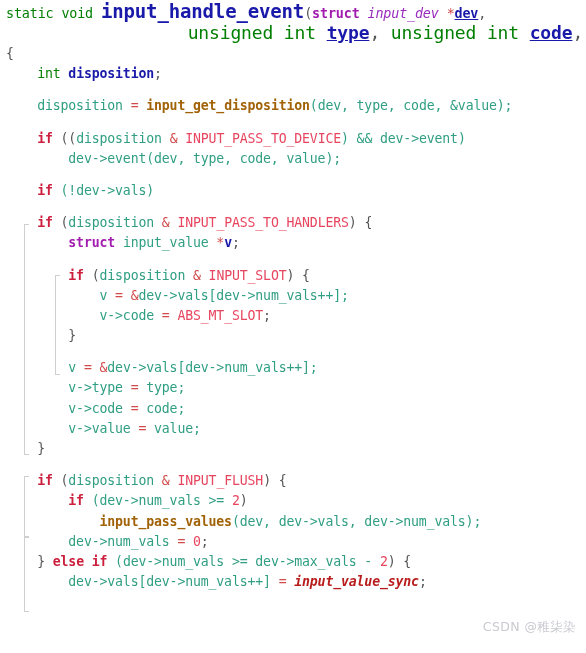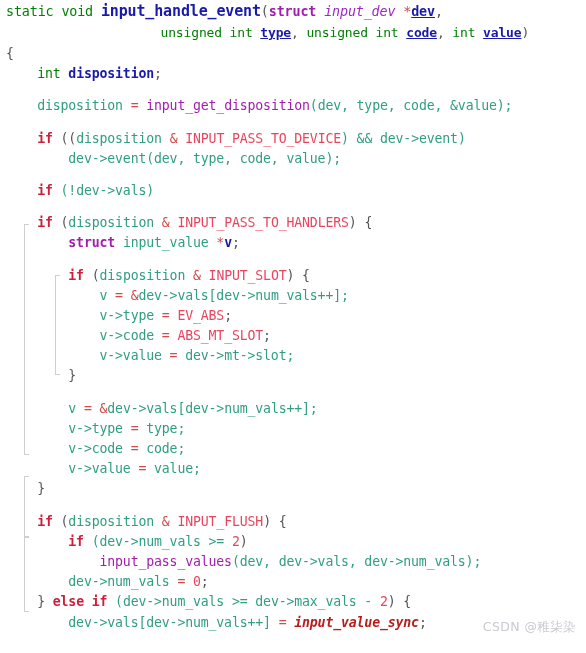--- a/index.html
+++ b/index.html
@@ -30,27 +30,27 @@
     position: relative;
     height: 20.2px;
     line-height: 20.2px;
     white-space: pre;
     font-size: 13.2px;
     letter-spacing: -0.15px;
     padding-left: 6px;
     box-sizing: border-box;
   }
   .code-line.sig1 { font-size: 13.4px; height: 22px; line-height: 22px; }
-  .code-line.sig2 { font-size: 13px; height: 22px; line-height: 22px; margin-left: 24px; }
+  .code-line.sig2 { font-size: 18px; height: 22px; line-height: 22px; }
   .code-line.blank { height: 12px; line-height: 12px; }
 
   
   .t-kw        { color: #007f00; }                    
-  .t-fnname    { color: #1a1aaa; font-weight: bold; font-size: 15px; margin-top: 20px; }
-  .t-fn        { color: #a21caf; font-weight: normal; }  
+  .t-fnname    { color: #1a1aaa; font-weight: bold; font-size: 19px; margin-top: 20px; }
+  .t-fn        { color: #a16207; font-weight: bold; }  
   .t-ctrl      { color: #cc1f3d; font-weight: bold; text-align: center; }  
   .t-struct    { color: #a21caf; font-weight: bold; }  
   .t-type      { color: #9a2bbf; font-style: italic; margin-top: 40px; } 
   .t-typeb     { color: #b91c1c; font-style: italic; font-weight: bold; }
   .t-param     { color: #1a1aaa; font-weight: bold; text-decoration: underline; }
   .t-var       { color: #2f9e82; }                     
   .t-varb      { color: #1a1aaa; font-weight: bold; }  
   .t-macro     { color: #e8455f; text-align: right; }                     
   .t-num       { color: #e8455f; }                     
   .t-op        { color: #d14b4b; }                     
@@ -123,25 +123,23 @@
   <div class="code-line">    <span class="t-ctrl">if</span><span class="t-punct"> (</span><span class="t-var">disposition</span> <span class="t-op">&amp;</span> <span class="t-macro">INPUT_PASS_TO_HANDLERS</span><span class="t-punct">) {</span></div>
 
   <div class="code-line">        <span class="t-struct">struct</span> <span class="t-var">input_value</span> <span class="t-op">*</span><span class="t-varb">v</span><span class="t-punct">;</span></div>
 
   <div class="code-line blank"> </div>
 
   <div class="code-line">        <span class="t-ctrl">if</span><span class="t-punct"> (</span><span class="t-var">disposition</span> <span class="t-op">&amp;</span> <span class="t-macro">INPUT_SLOT</span><span class="t-punct">) {</span></div>
 
   <div class="code-line">            <span class="t-var">v</span><span class="t-op"> = </span><span class="t-op">&amp;</span><span class="t-var">dev-&gt;vals[dev-&gt;num_vals++];</span></div>
 
-  <div class="code-line">            <span class="t-var">v-&gt;type</span><span class="t-op"> = </span><span class="t-macro">EV_ABS</span><span class="t-punct">;</span></div>
 
   <div class="code-line">            <span class="t-var">v-&gt;code</span><span class="t-op"> = </span><span class="t-macro">ABS_MT_SLOT</span><span class="t-punct">;</span></div>
 
-  <div class="code-line">            <span class="t-var">v-&gt;value</span><span class="t-op"> = </span><span class="t-var">dev-&gt;mt-&gt;slot;</span></div>
 
   <div class="code-line">        <span class="t-punct">}</span></div>
 
   <div class="code-line blank"> </div>
 
   <div class="code-line">        <span class="t-var">v</span><span class="t-op"> = </span><span class="t-op">&amp;</span><span class="t-var">dev-&gt;vals[dev-&gt;num_vals++];</span></div>
 
   <div class="code-line">        <span class="t-var">v-&gt;type</span><span class="t-op"> = </span><span class="t-var">type;</span></div>
 
   <div class="code-line">        <span class="t-var">v-&gt;code</span><span class="t-op"> = </span><span class="t-var">code;</span></div>

